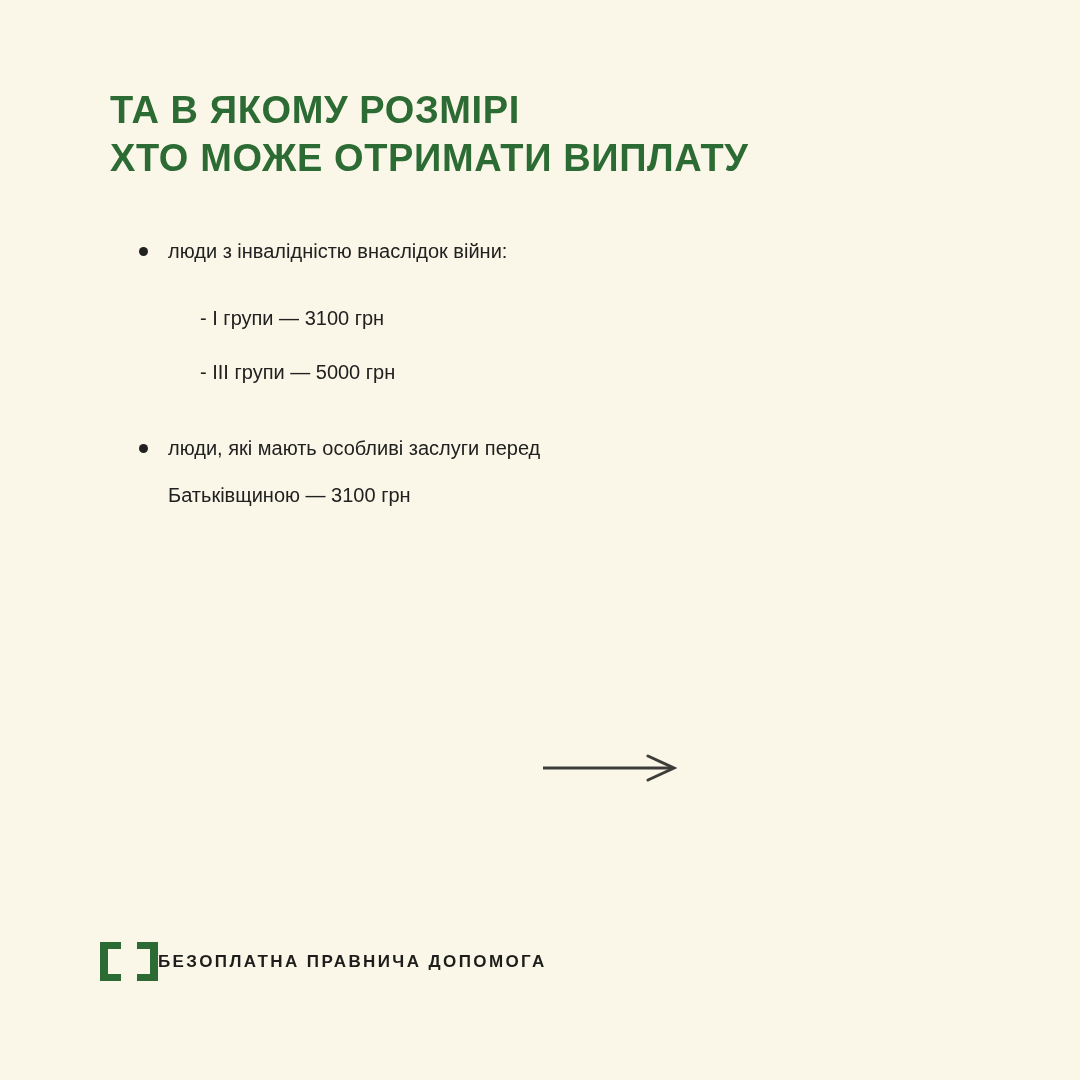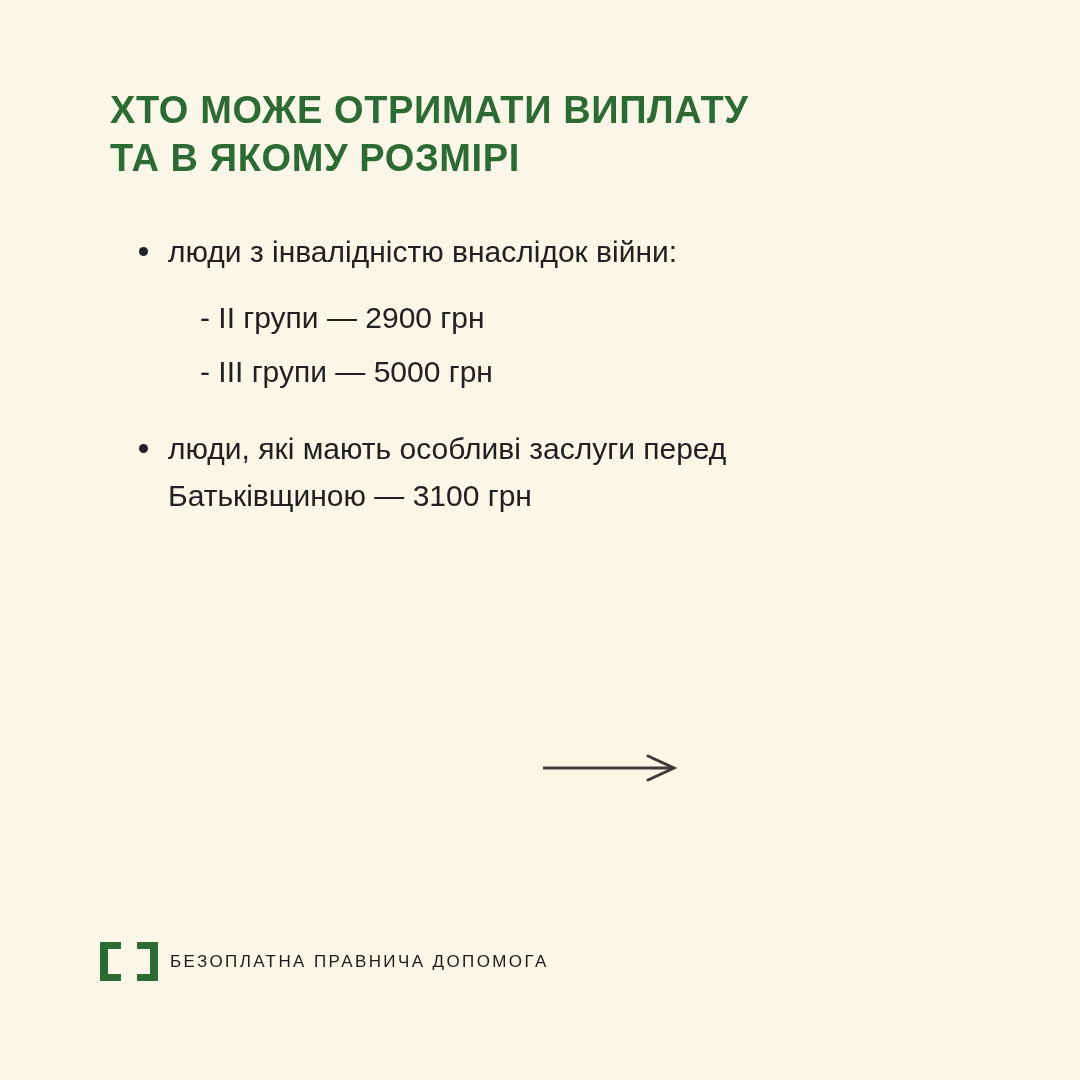--- a/index.html
+++ b/index.html
@@ -20,21 +20,21 @@
     line-height: 48px;
     font-weight: bold;
     letter-spacing: 0.6px;
     color: #2D6B34;
   }
   .content {
     position: absolute;
     left: 138px;
     top: 228px;
     width: 845px;
-    font-size: 30px;
+    font-size: 20px;
     line-height: 47px;
   }
   .bullet {
     position: relative;
     padding-left: 30px;
   }
   .bullet + .bullet { margin-top: 24px; }
   .dot {
     position: absolute;
     left: 1px;
@@ -74,45 +74,44 @@
     border-left-width: 8px;
     border-right: none;
   }
   .bracket.right {
     margin-left: 16px;
     border: 7px solid #2D6B34;
     border-right-width: 8px;
     border-left: none;
   }
   .brand {
-    margin-left: 12px;
     font-size: 17px;
-    font-weight: normal;
+    font-weight: bold;
     letter-spacing: 2.4px;
     color: #1D1D1B;
     white-space: nowrap;
   }
 </style>
 </head>
 <body>
 
 <div class="page">
 
   <header class="title">
+    <div>ТА В ЯКОМУ РОЗМІРІ</div>
     <div>ХТО МОЖЕ ОТРИМАТИ ВИПЛАТУ</div>
-    <div>ТА В ЯКОМУ РОЗМІРІ</div>
   </header>
 
   <main class="content">
 
     <div class="bullet">
       <span class="dot"></span>
       <span class="btext">люди з інвалідністю внаслідок війни:</span>
       <div class="subs">
-        <div class="sub">- ІІ групи — 2900 грн</div>
+        <div class="sub">- І групи — 3100 грн</div>
         <div class="sub">- ІІІ групи — 5000 грн</div>
       </div>
     </div>
 
     <div class="bullet">
       <span class="dot"></span>
       <span class="btext">люди, які мають особливі заслуги перед
 Батьківщиною — 3100 грн</span>
     </div>
 

